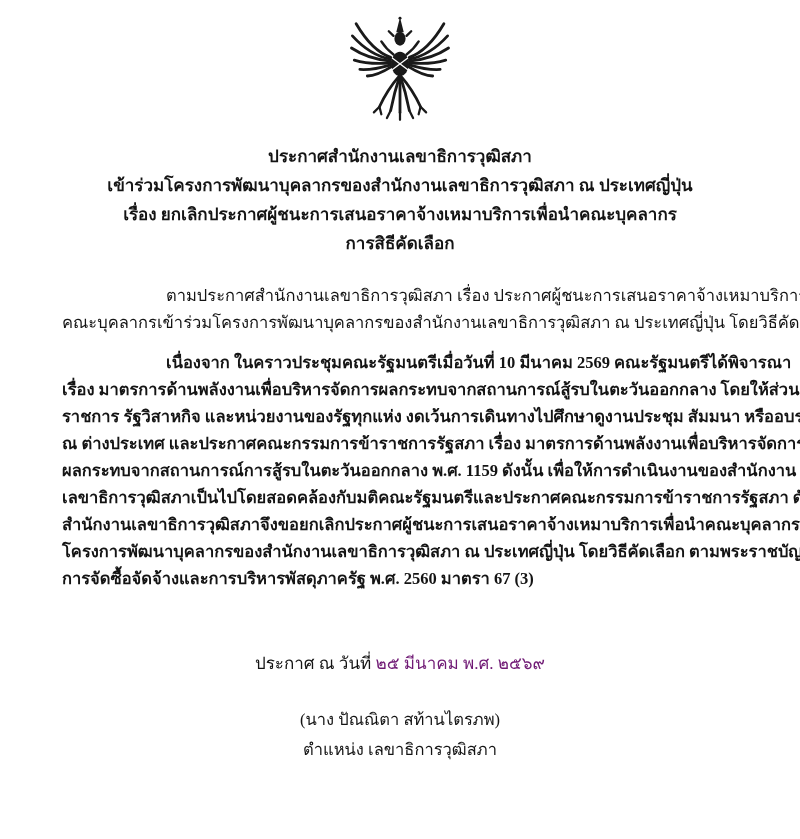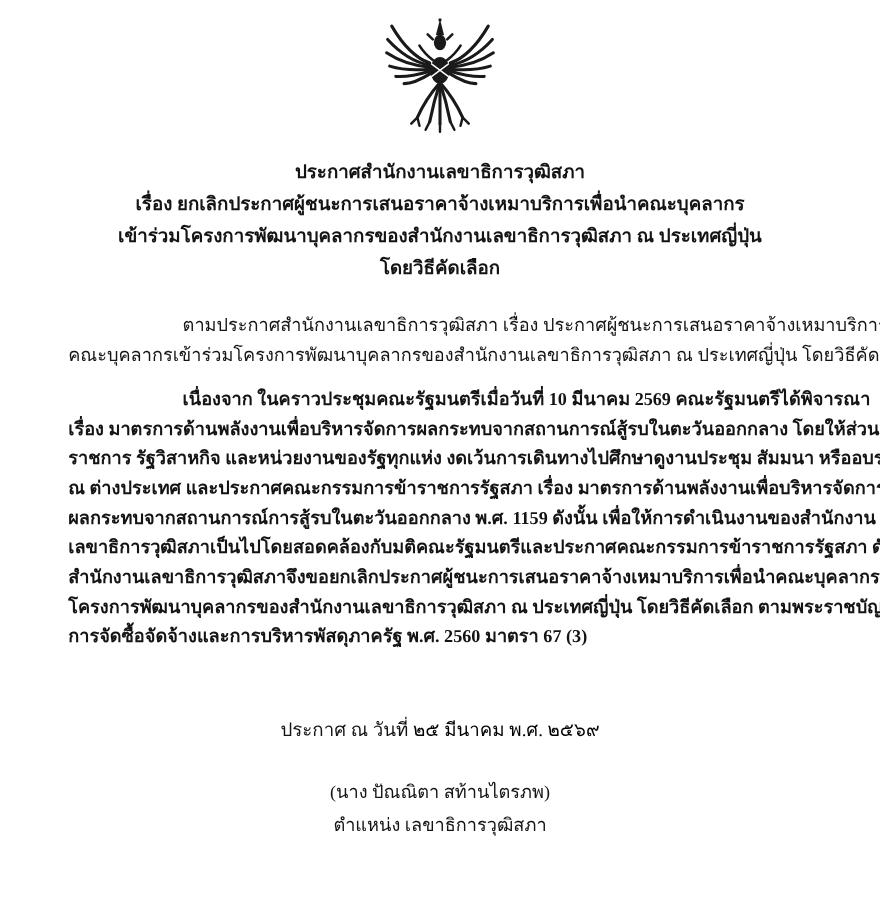--- a/index.html
+++ b/index.html
@@ -40,21 +40,21 @@
   .para .line:first-child { text-indent: 104px; }
   .para-1 { margin-top: 24px; }
   .para-2 { margin-top: 13px; font-weight: bold; }
   .date-line {
     margin-top: 58px;
     text-align: center;
     font-size: 17px;
     line-height: 27px;
     white-space: nowrap;
   }
-  .date-line .date-value { color: #000000; }
+  .date-line .date-value { color: #701a75; }
   .signature-block {
     margin-top: 28px;
     text-align: center;
     font-size: 16.5px;
   }
   .signature-block .sig-line {
     line-height: 30px;
     white-space: nowrap;
   }
 </style>
@@ -98,23 +98,23 @@
       <path d="M60 64 Q66 82 70 102" stroke-width="3"></path>
       <path d="M60 64 Q74 80 82 98" stroke-width="3"></path>
 
       <path d="M38 98 L32 104 M38 98 L40 106 M82 98 L88 104 M82 98 L80 106" stroke-width="2.4"></path>
       <path d="M50 102 L46 110 M70 102 L74 110 M60 104 L60 112" stroke-width="2.4"></path>
     </svg>
   </div>
 
   <div class="title-block">
       <div class="line">ประกาศสำนักงานเลขาธิการวุฒิสภา</div>
+      <div class="line">เข้าร่วมโครงการพัฒนาบุคลากรของสำนักงานเลขาธิการวุฒิสภา ณ ประเทศญี่ปุ่น</div>
       <div class="line">เรื่อง ยกเลิกประกาศผู้ชนะการเสนอราคาจ้างเหมาบริการเพื่อนำคณะบุคลากร</div>
-      <div class="line">เข้าร่วมโครงการพัฒนาบุคลากรของสำนักงานเลขาธิการวุฒิสภา ณ ประเทศญี่ปุ่น</div>
-      <div class="line">โดยวิธีคัดเลือก</div>
+      <div class="line">การสิธีคัดเลือก</div>
     </div>
 
   <div class="para para-1">
       <div class="line">ตามประกาศสำนักงานเลขาธิการวุฒิสภา เรื่อง ประกาศผู้ชนะการเสนอราคาจ้างเหมาบริการเพื่อนำ</div>
       <div class="line">คณะบุคลากรเข้าร่วมโครงการพัฒนาบุคลากรของสำนักงานเลขาธิการวุฒิสภา ณ ประเทศญี่ปุ่น โดยวิธีคัดเลือก</div>
     </div>
 
   <div class="para para-2">
       <div class="line">เนื่องจาก ในคราวประชุมคณะรัฐมนตรีเมื่อวันที่ 10 มีนาคม 2569 คณะรัฐมนตรีได้พิจารณา</div>
       <div class="line">เรื่อง มาตรการด้านพลังงานเพื่อบริหารจัดการผลกระทบจากสถานการณ์สู้รบในตะวันออกกลาง โดยให้ส่วน</div>

